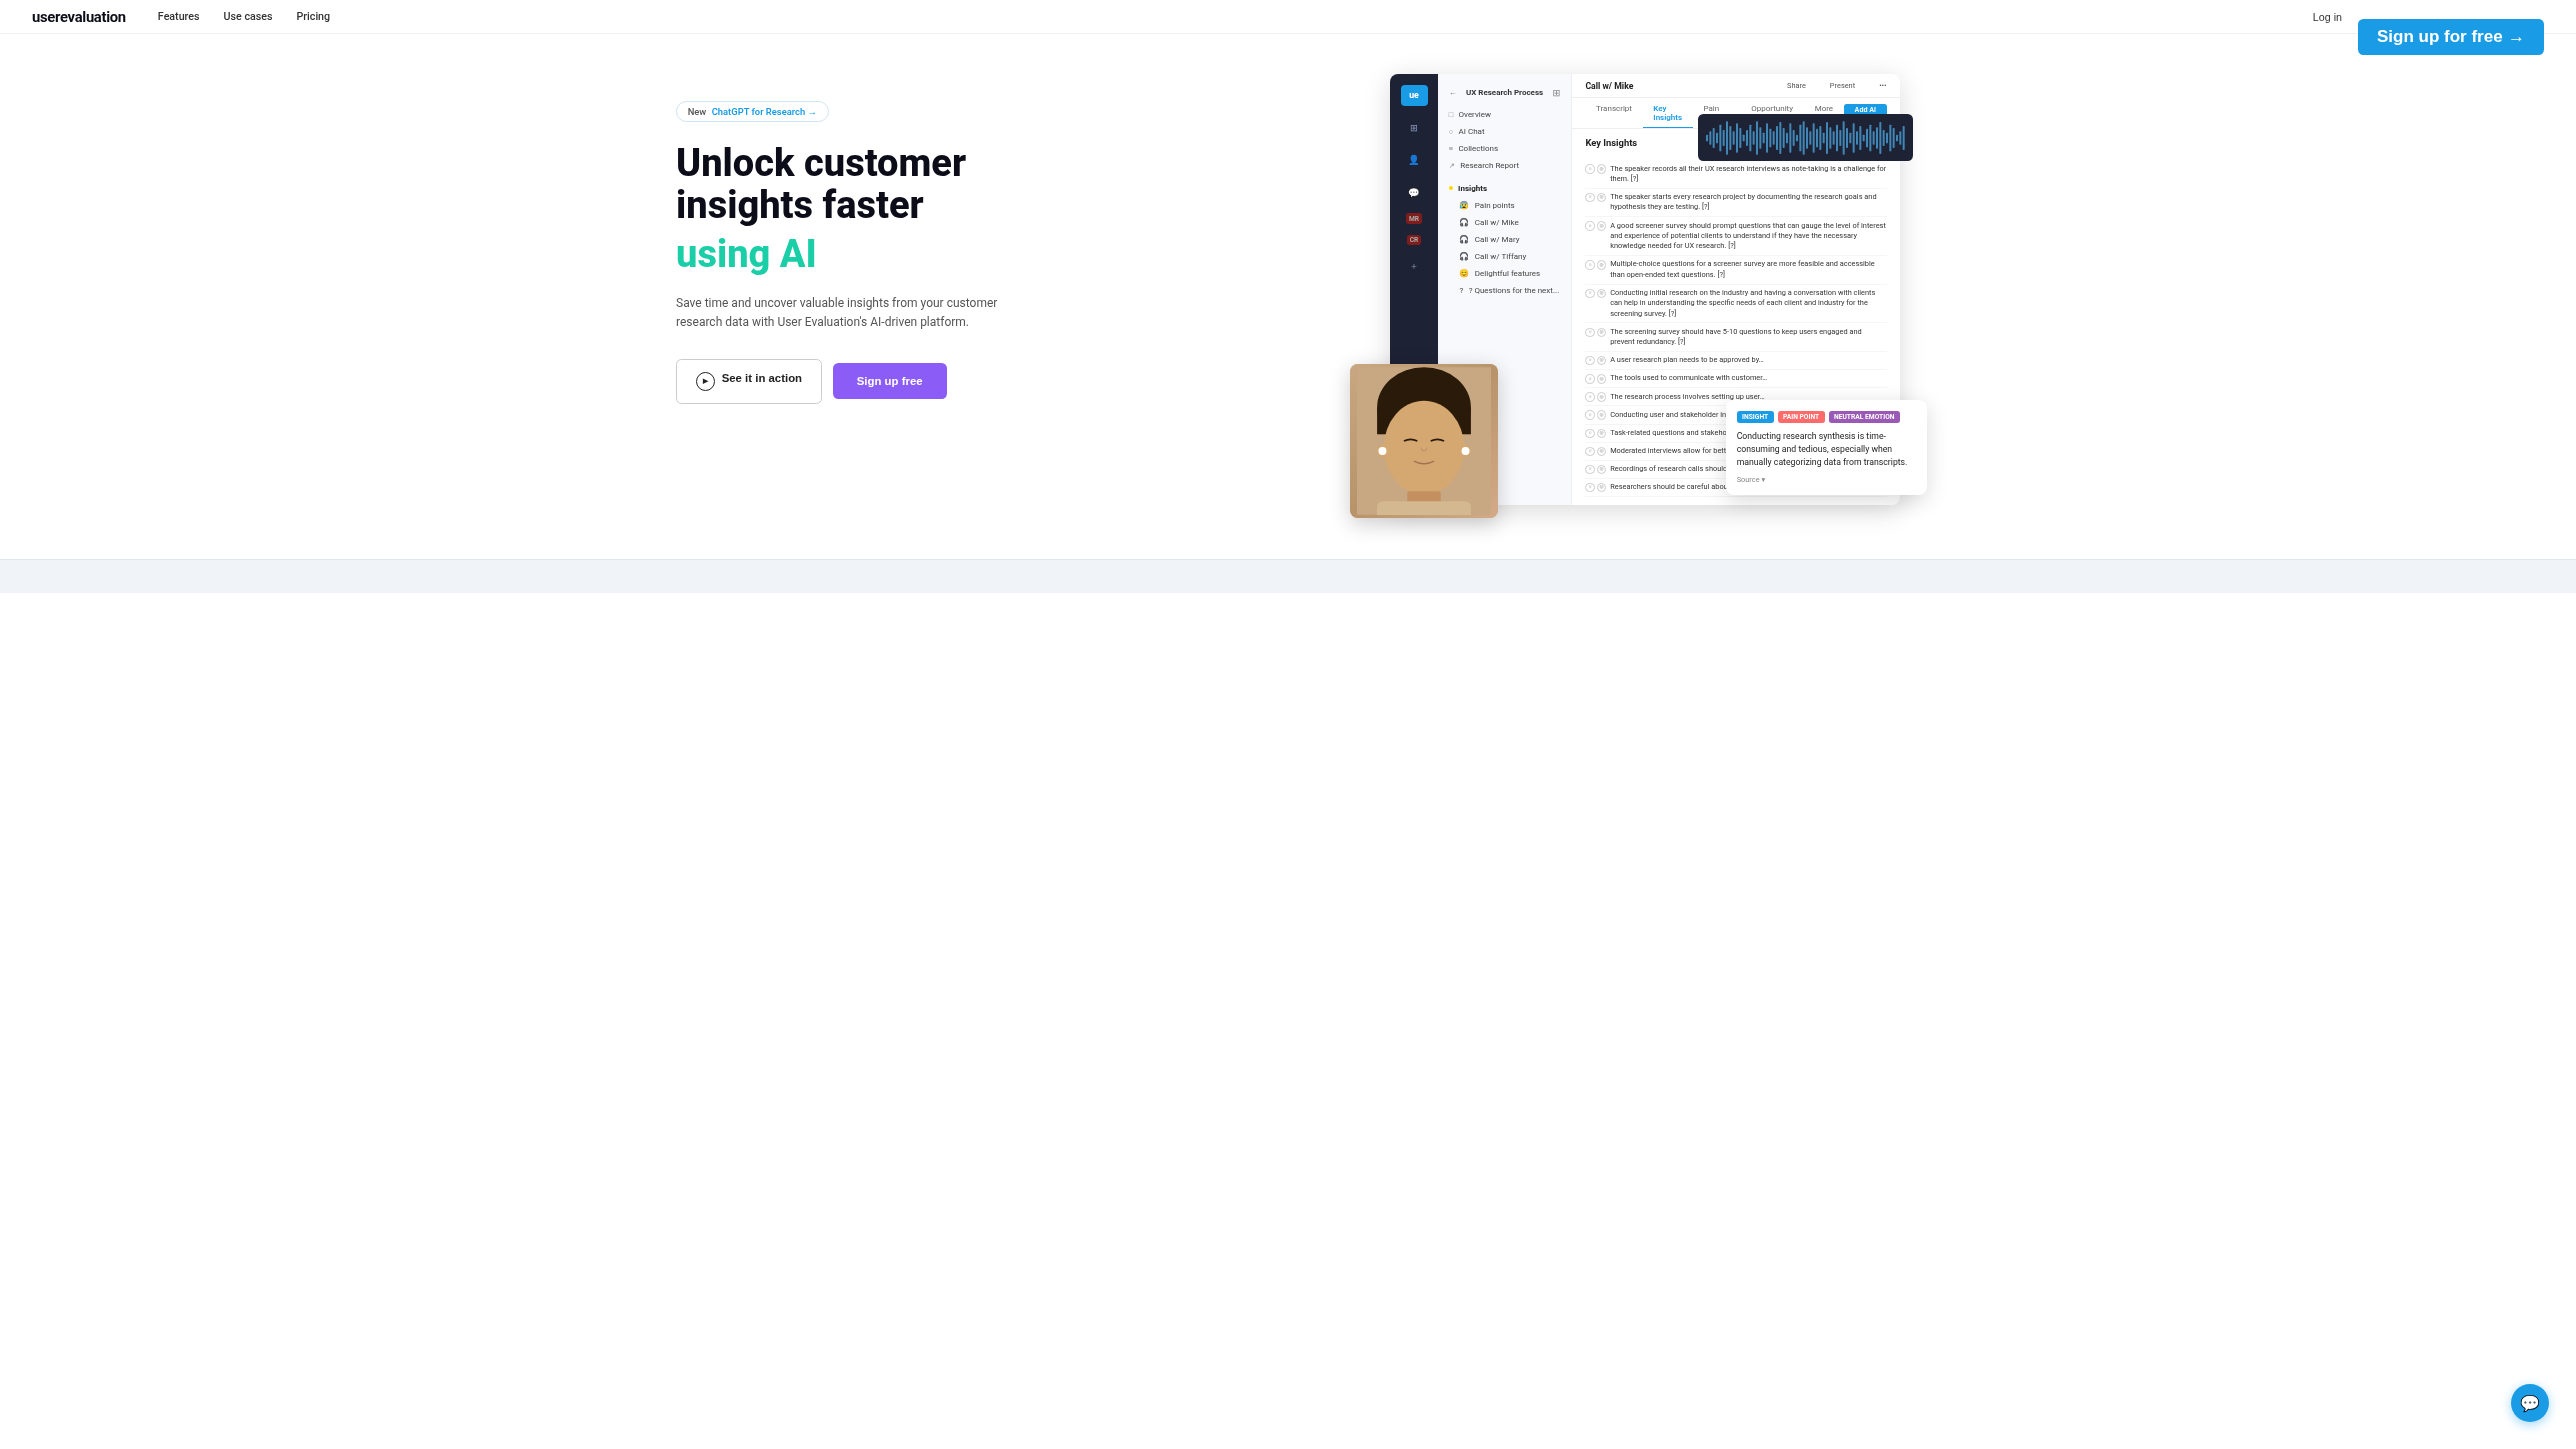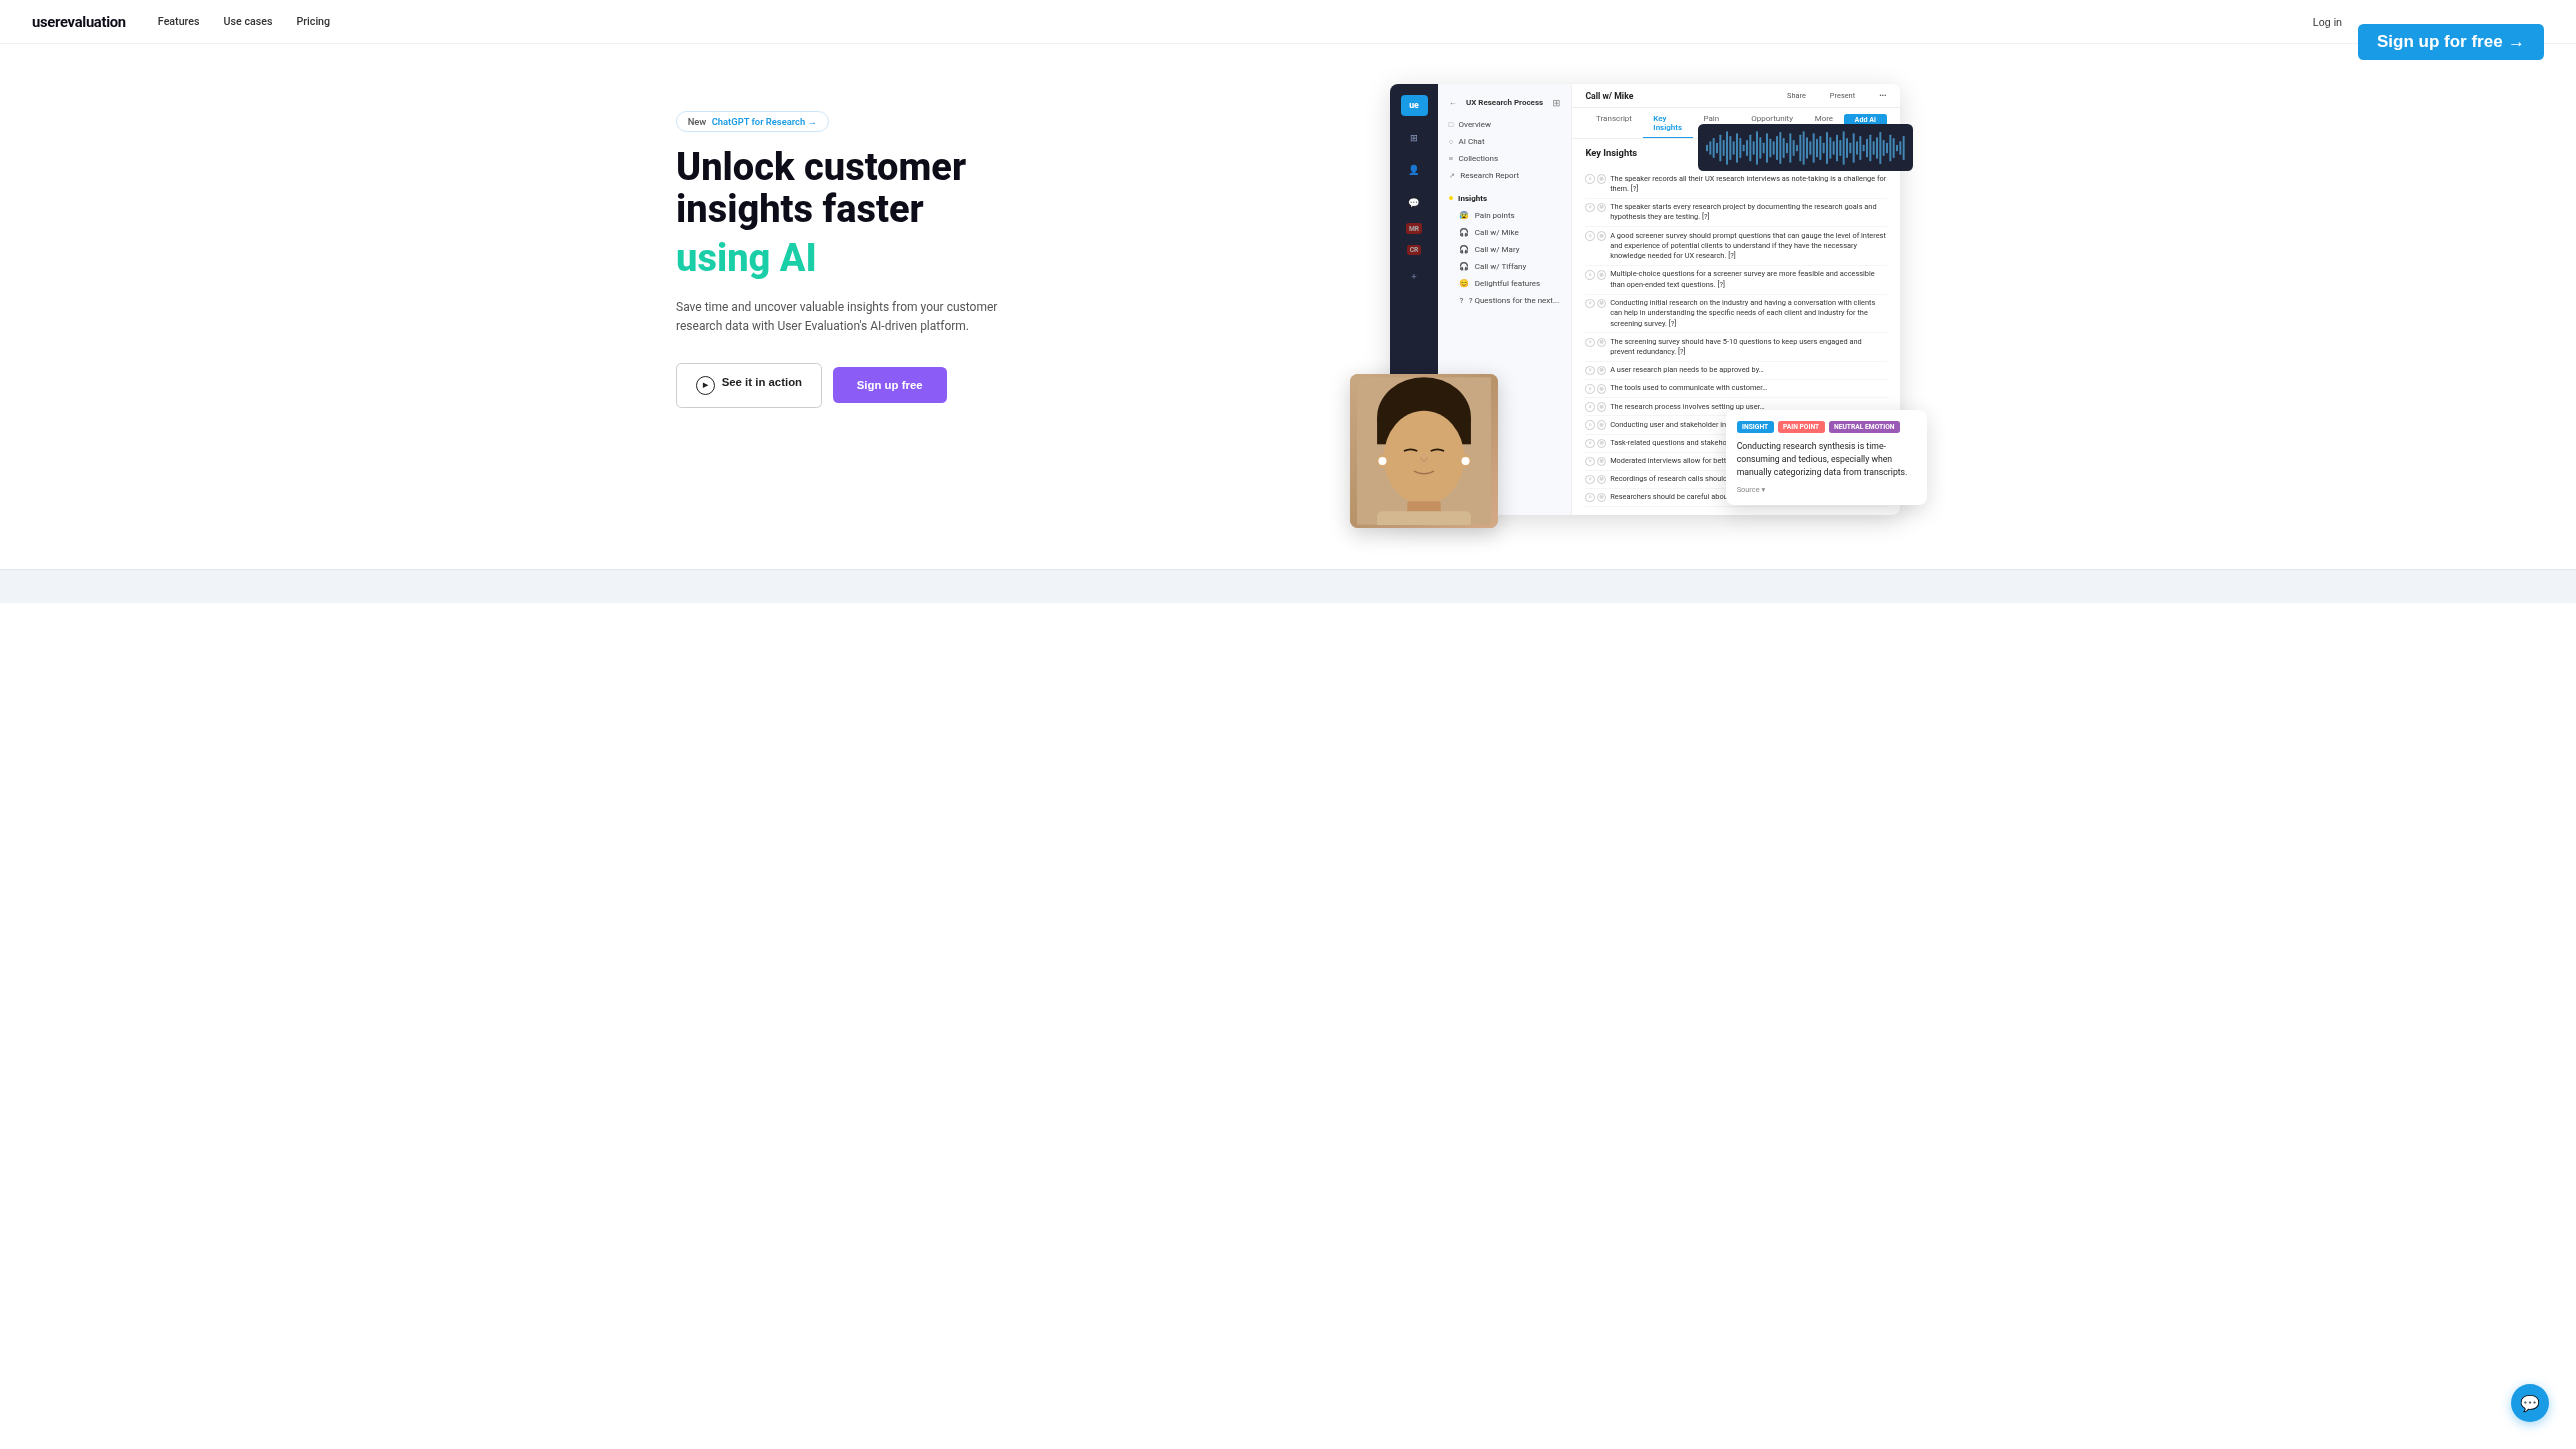--- a/index.html
+++ b/index.html
@@ -9,21 +9,21 @@
       color: #1a1a2e;
       min-height: 100vh;
     }
 
     
     nav {
       display: flex;
       align-items: center;
       justify-content: space-between;
       padding: 0 32px;
-      height: 44px;
+      height: 34px;
       border-bottom: 0.7px solid #f0f0f0;
       background: #fff;
       position: sticky;
       top: 0;
       z-index: 100;
     }
     .nav-left {
       display: flex;
       align-items: center;
       gap: 32px;
@@ -91,21 +91,21 @@
       max-width: 335px;
       padding-top: 27px;
     }
     .new-badge {
       display: inline-flex;
       align-items: center;
       gap: 5.4px;
       border: 1px solid #cce4f7;
       border-radius: 13.4px;
       padding: 4px 10.7px;
-      margin-bottom: 15px;
+      margin-bottom: 21px;
       font-size: 9.4px;
     }
     .badge-new {
       color: #555;
       font-weight: 500;
     }
     .badge-link {
       color: #1a9be6;
       font-weight: 600;
       text-decoration: none;

